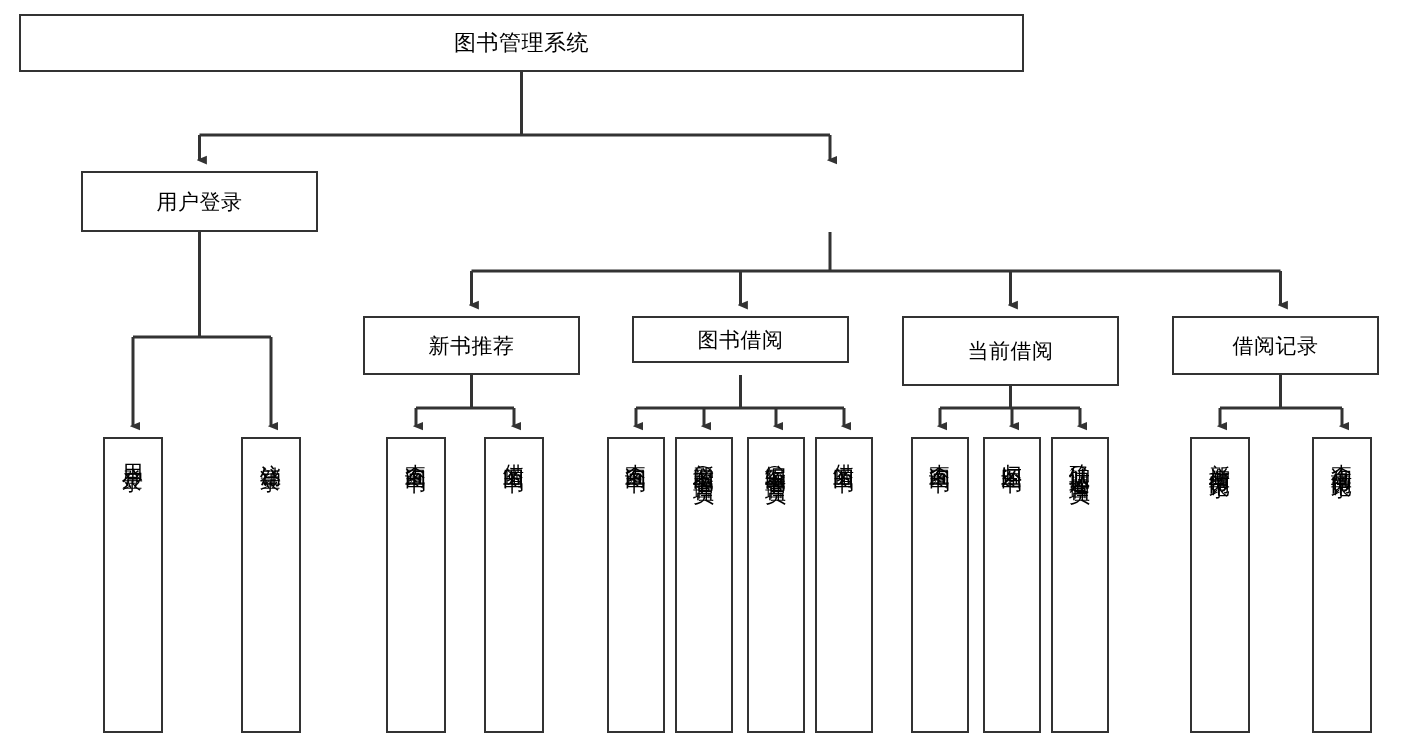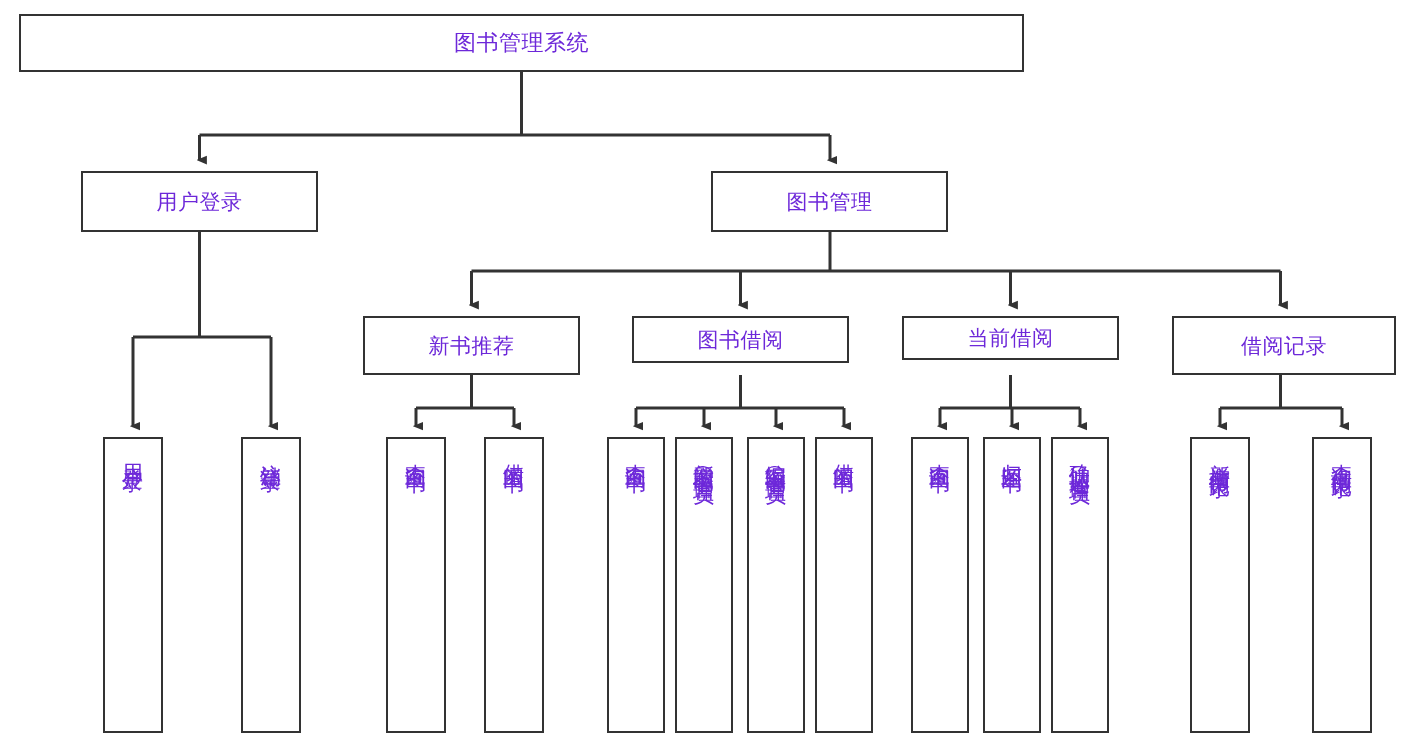--- a/index.html
+++ b/index.html
@@ -26,21 +26,21 @@
     pointer-events: none;
   }
   .node {
     position: absolute;
     box-sizing: border-box;
     background: #ffffff;
     border: 2.5px solid #333333;
     display: flex;
     align-items: center;
     justify-content: center;
-    color: #6d28d9;
+    color: #000000;
     text-align: center;
     line-height: 1.12;
   }
   .node.h {           
     font-size: 21px;
     letter-spacing: 0.5px;
   }
   .node.root {
     font-size: 22px;
   }
@@ -122,34 +122,31 @@
     </g>
   </svg>
 
   <div class="node h root" style="left:19px; top:14px; width:1005px; height:58px;">
     <span>图书管理系统</span>
   </div>
 
   <div class="node h" style="left:81px; top:171px; width:237px; height:61px;">
     <span>用户登录</span>
   </div>
-  <div class="node h" style="left:711px; top:171px; width:237px; height:61px;">
-    <span>图书管理</span>
-  </div>
 
   <div class="node h" style="left:363px; top:316px; width:217px; height:59px;">
     <span>新书推荐</span>
   </div>
   <div class="node h" style="left:632px; top:316px; width:217px; height:47px;">
     <span>图书借阅</span>
   </div>
-  <div class="node h" style="left:902px; top:316px; width:217px; height:44px;">
+  <div class="node h" style="left:902px; top:316px; width:217px; height:70px;">
     <span>当前借阅</span>
   </div>
-  <div class="node h" style="left:1172px; top:316px; width:224px; height:59px;">
+  <div class="node h" style="left:1172px; top:316px; width:207px; height:59px;">
     <span>借阅记录</span>
   </div>
 
   <div class="node v" style="left:103px; top:437px; width:60px; height:296px;">
     <span class="vtext">用户登录</span>
   </div>
   <div class="node v" style="left:241px; top:437px; width:60px; height:296px;">
     <span class="vtext">注销登录</span>
   </div>
 

